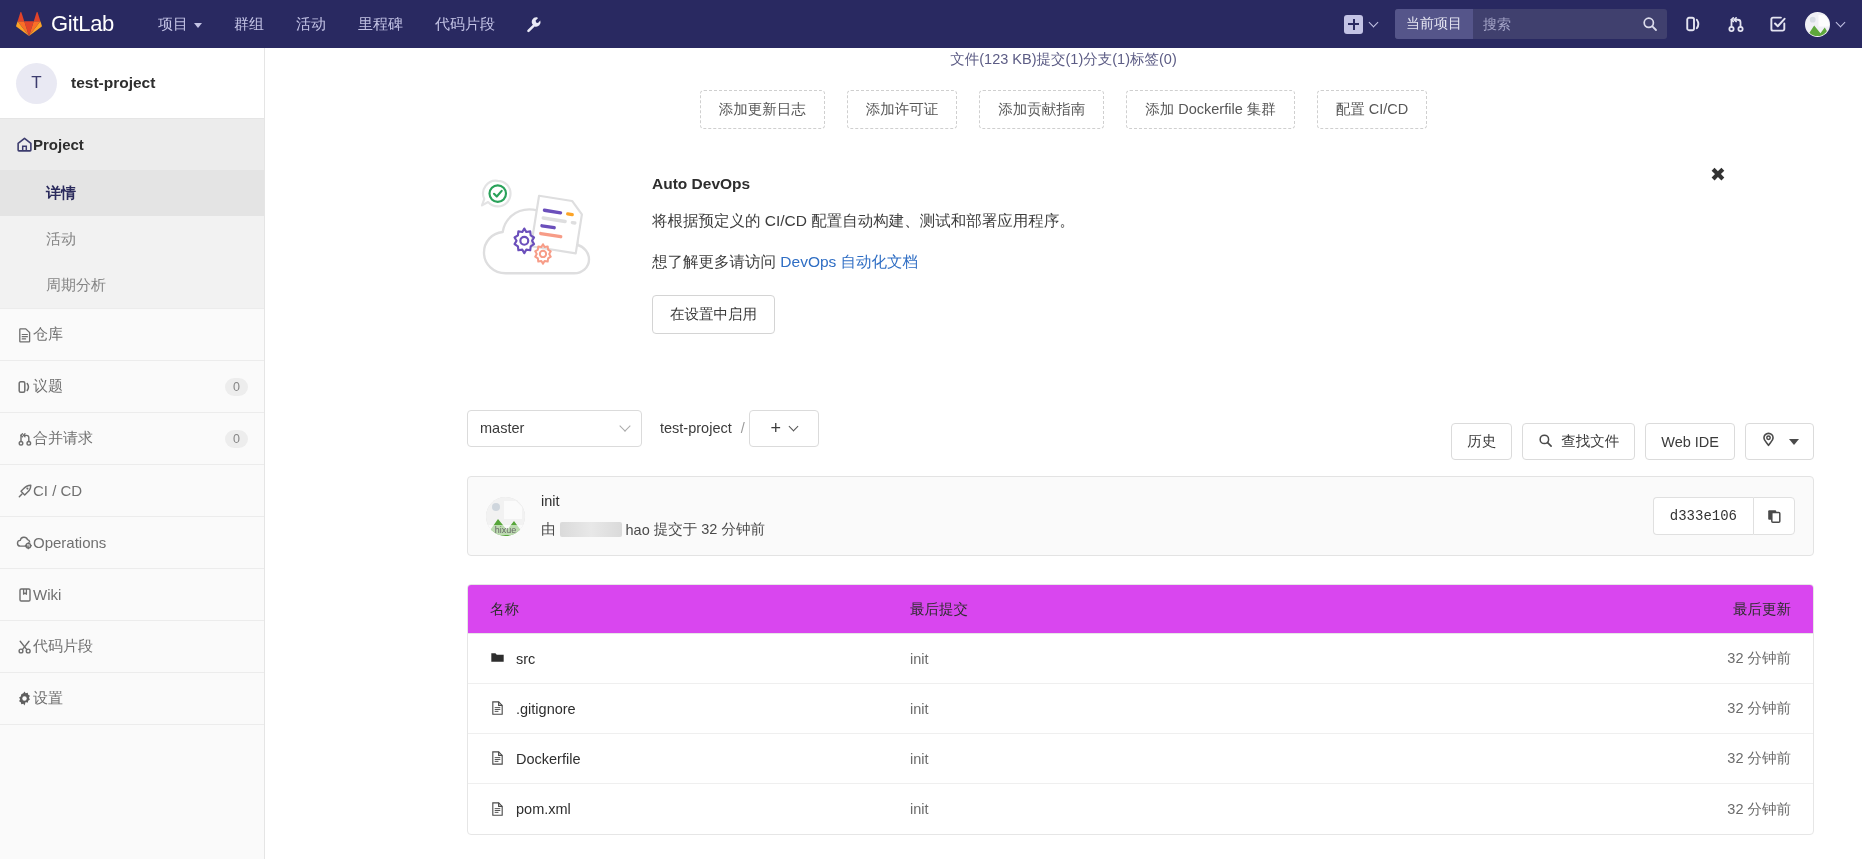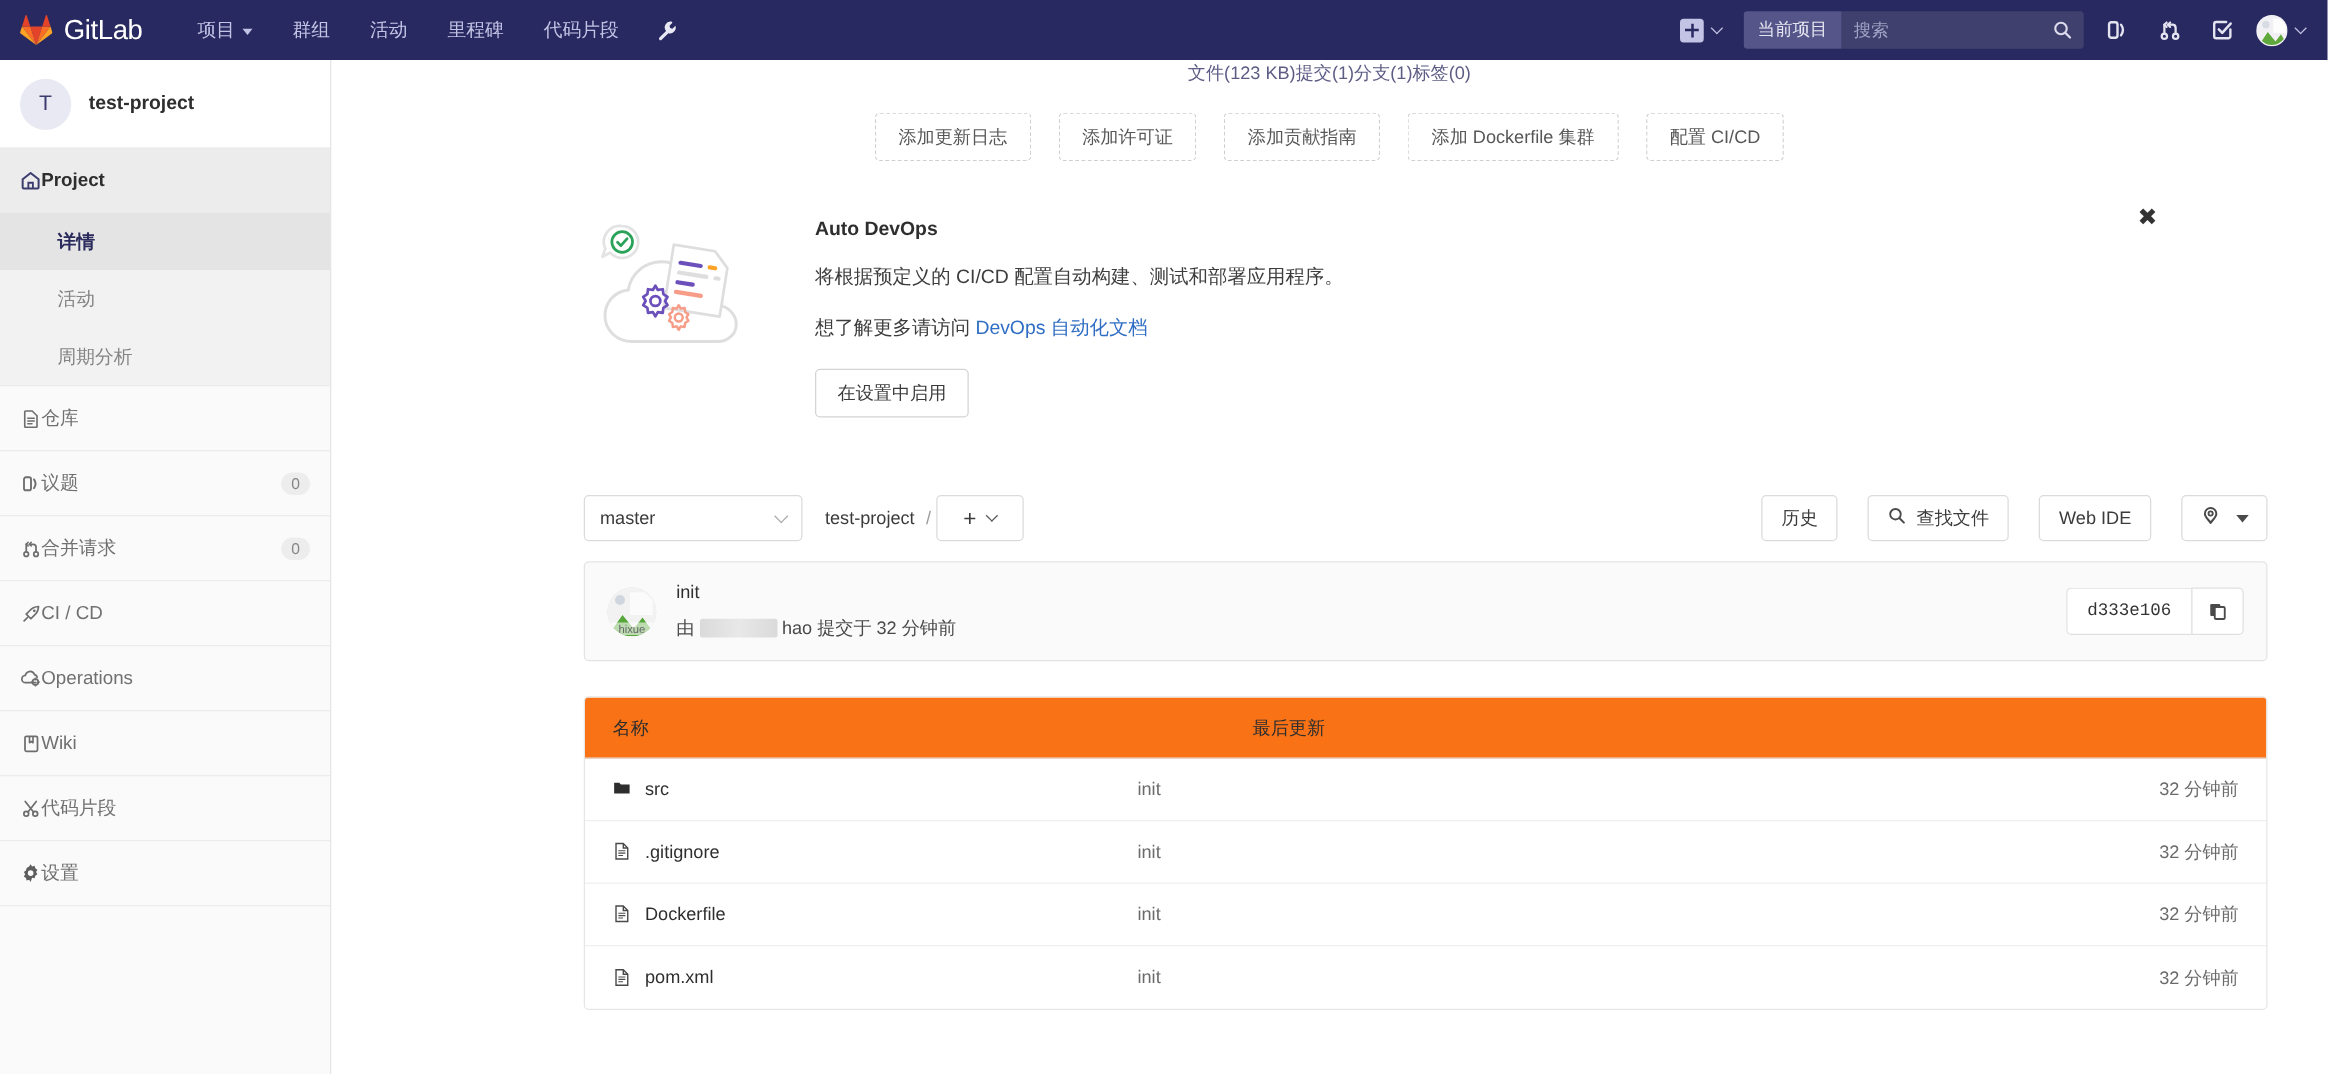--- a/index.html
+++ b/index.html
@@ -213,21 +213,21 @@
     width: 70px; height: 37px; border: 1px solid #dbdbdb; border-radius: 4px;
     background: #fff; display: flex; align-items: center; justify-content: center;
     gap: 9px; cursor: pointer; margin-left: 4px;
   }
   .plus-glyph { font-size: 18px; color: #3b3b3b; line-height: 1; }
   .chev3 {
     width: 7px; height: 7px; border-right: 1.6px solid #555;
     border-bottom: 1.6px solid #555; transform: rotate(45deg); margin-top: -4px;
   }
 
-  .toolbar-right { margin-left: auto; display: flex; align-items: center; gap: 24px; }
+  .toolbar-right { margin-left: auto; display: flex; align-items: center; gap: 10px; margin-top: 27px; }
   .tb-btn {
     height: 37px; border: 1px solid #dbdbdb; border-radius: 4px; background: #fff;
     color: #3b3b3b; font-size: 14.5px; padding: 0 15px;
     display: flex; align-items: center; gap: 8px; cursor: pointer;
     font-family: inherit; white-space: nowrap;
   }
   .clone-btn {
     height: 37px; border: 1px solid #dbdbdb; border-radius: 4px; background: #fff;
     display: flex; align-items: center; gap: 12px; padding: 0 14px; cursor: pointer;
   }
@@ -267,21 +267,21 @@
   }
   .copy-box {
     border: 1px solid #e0e0e0; border-radius: 0 4px 4px 0; background: #fff;
     width: 42px; height: 38px; display: flex; align-items: center;
     justify-content: center; cursor: pointer;
   }
 
   
   .file-table { margin-top: 28px; border: 1px solid #e6e6e6; border-radius: 4px; overflow: hidden; }
   .ft-head {
-    display: flex; align-items: center; background: #f97316;
+    display: flex; align-items: center; background: #d946ef;
     border-bottom: 1px solid #e6e6e6; height: 49px; padding: 0 22px;
     font-size: 14.5px; color: #2e2e2e;
   }
   .ft-row {
     display: flex; align-items: center; height: 50px; padding: 0 22px;
     border-bottom: 1px solid #efefef; font-size: 14.5px; cursor: pointer;
   }
   .ft-row:last-child { border-bottom: 0; }
   .col-name { flex: 0 0 420px; display: flex; align-items: center; gap: 11px; color: #2e2e2e; }
   .col-commit { flex: 1; color: #6b6b6b; }
@@ -638,20 +638,21 @@
             <rect x="2.2" y="2.2" width="8" height="9.6" rx="1" fill="#4a4a4a"></rect>
             <rect x="5.8" y="4.6" width="8" height="9.6" rx="1" fill="#fff" stroke="#4a4a4a" stroke-width="1.5"></rect>
           </svg>
         </div>
       </div>
     </div>
 
     <div class="file-table">
       <div class="ft-head">
         <div class="col-name">名称</div>
+        <div class="col-commit">最后提交</div>
         <div class="col-time">最后更新</div>
       </div>
 
       <div class="ft-row">
         <div class="col-name">
           <span class="file-ico">
             <svg viewBox="0 0 16 16" width="15" height="15" aria-hidden="true">
               <path d="M1.4 3.4h4.4l1.4 1.6h7.4v7.6H1.4z" fill="#2e2e2e"></path>
             </svg>
           </span>

